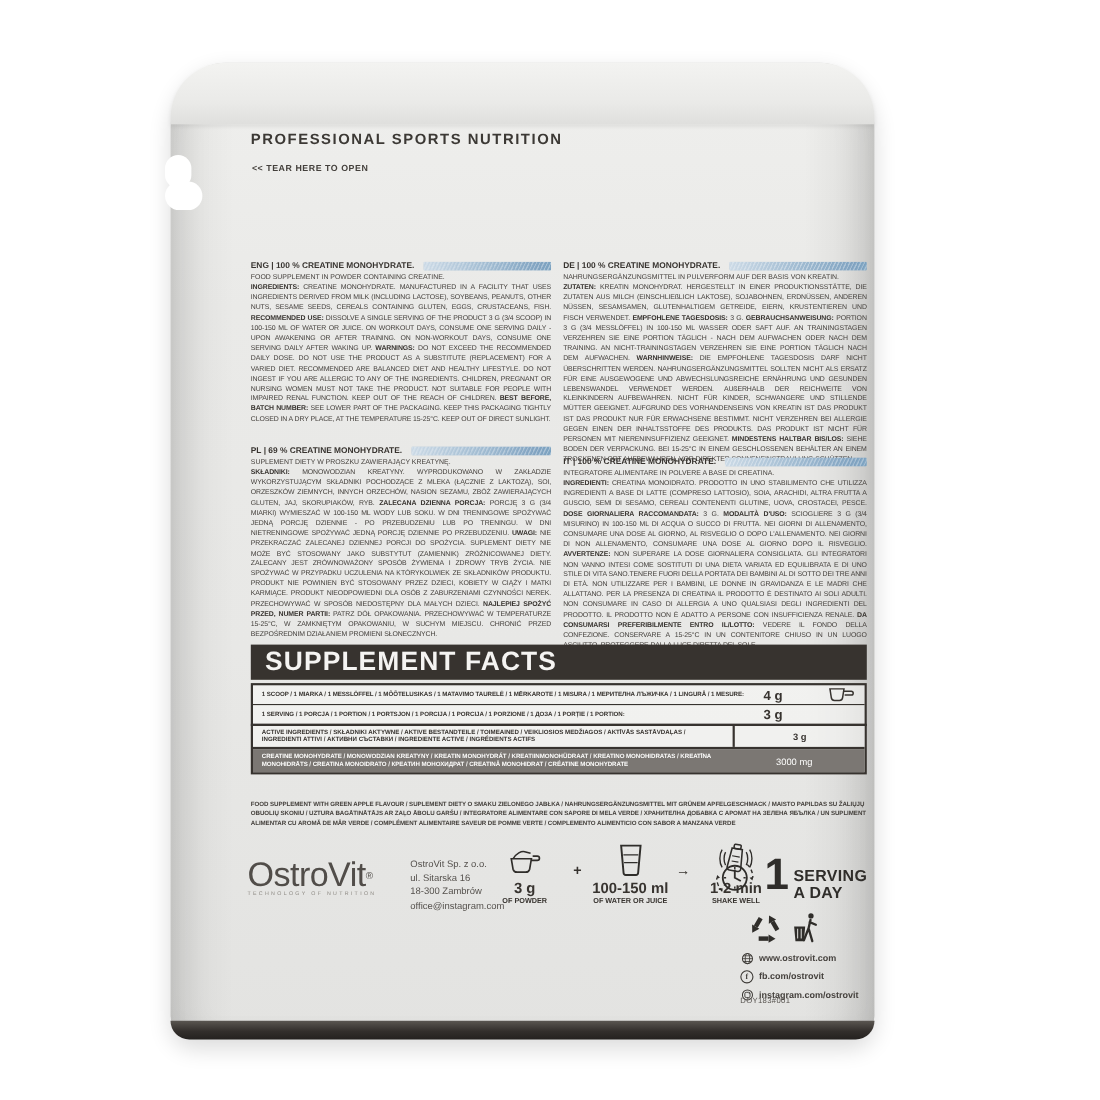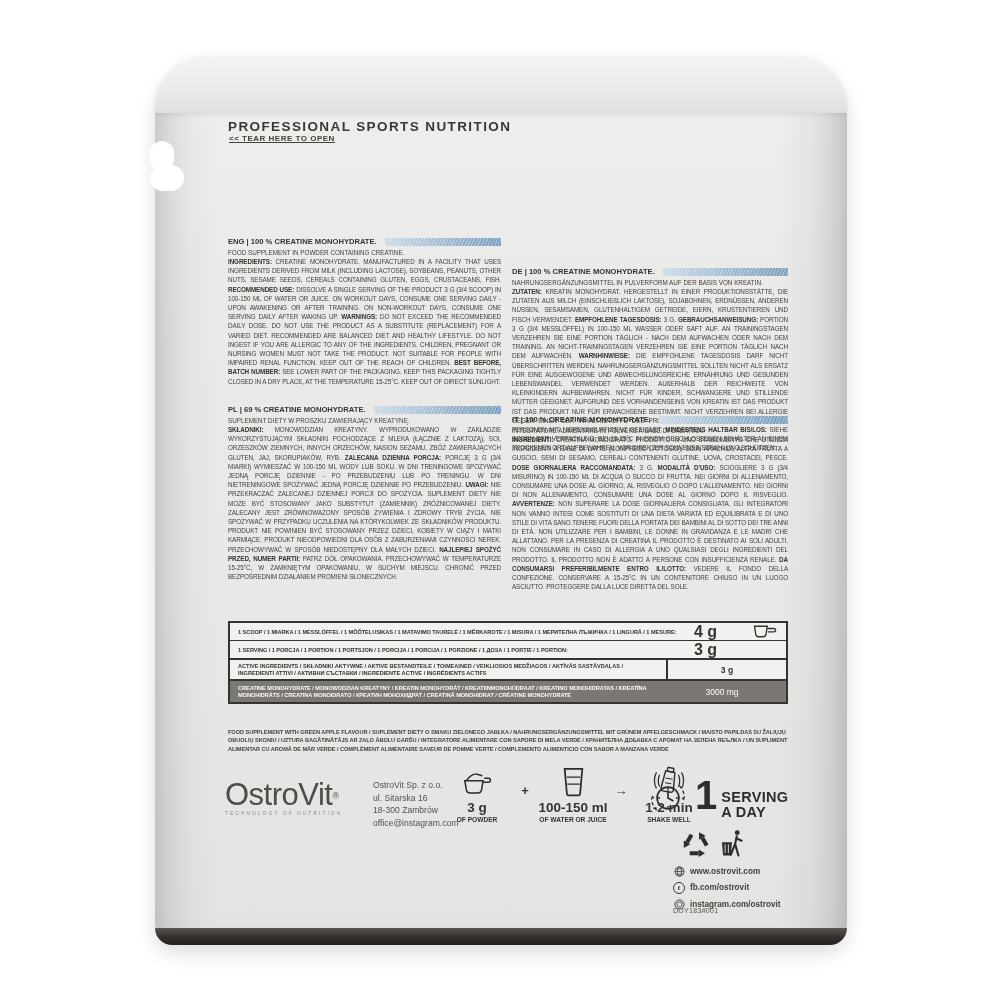--- a/index.html
+++ b/index.html
@@ -1,55 +1,55 @@
 <!DOCTYPE html>
 <html><head>
 <meta charset="utf-8">
 <style>
   html,body{margin:0;padding:0;}
   body{width:1000px;height:1000px;background:#ffffff;position:relative;overflow:hidden;
        font-family:"Liberation Sans", sans-serif;color:#3c3935;}
-  .package{position:absolute;left:155px;top:57px;width:692px;height:888px;
+  .package{position:absolute;left:155px;top:57px;width:640px;height:888px;
     background:linear-gradient(180deg,#efefed 0%,#eaeae8 25%,#e8e8e6 60%,#e3e3e1 100%);
     border-radius:50px 50px 22px 22px / 60px 60px 22px 22px;
     box-shadow:inset 14px 0 26px rgba(0,0,0,.08), inset -14px 0 26px rgba(0,0,0,.09),
                inset 0 16px 20px rgba(0,0,0,.04), 0 8px 20px rgba(0,0,0,.14);}
   .package::before{content:"";position:absolute;inset:0;border-radius:inherit;pointer-events:none;
     background:linear-gradient(90deg,rgba(0,0,0,.06),rgba(255,255,255,0) 9%,rgba(255,255,255,0) 90%,rgba(0,0,0,.08));}
   .seal{position:absolute;left:0;right:0;top:0;height:56px;border-radius:50px 50px 0 0;
     background:linear-gradient(180deg,#f3f3f1,#eaeae8 65%,#dfdfdd);box-shadow:0 2px 4px rgba(0,0,0,.07);}
   .notch1{position:absolute;left:-5px;top:84px;width:24px;height:30px;background:#fff;border-radius:12px;}
   .notch2{position:absolute;left:-5px;top:108px;width:34px;height:26px;background:#fff;border-radius:13px;}
   .bag-bottom{position:absolute;left:0;right:0;bottom:0;height:17px;border-radius:0 0 22px 22px;
     background:linear-gradient(180deg,#5a5651,#332f2c 55%,#24211f);}
 
   .brand-line{position:absolute;left:73px;top:62px;font-size:13.5px;font-weight:bold;
     letter-spacing:1.4px;color:#3c3935;}
-  .tear-line{position:absolute;left:74px;top:77px;font-size:8px;font-weight:bold;letter-spacing:.5px;color:#44403c;text-decoration:underline;}
+  .tear-line{position:absolute;left:74px;top:91px;font-size:8px;font-weight:bold;letter-spacing:.5px;color:#44403c;}
 
   .lang-block{position:absolute;}
   .lang-head{display:flex;align-items:center;margin-bottom:2px;}
   .lang-title{font-size:7.6px;font-weight:bold;white-space:nowrap;color:#37332f;}
   .blue-bar{flex:1;height:8px;margin-left:8px;border-radius:1px;
     background-image:repeating-linear-gradient(115deg,rgba(255,255,255,.38) 0 1px,rgba(255,255,255,0) 1px 3px),
       linear-gradient(100deg,#ccdae6 0%,#9cb8cf 55%,#7fa2c0 90%,#7ba2c0 100%);
     background-color:#8fb0ca;}
   .lang-sub{font-size:6.3px;line-height:9px;color:#45413d;}
   .lang-body{font-size:6.3px;line-height:9.2px;text-align:justify;color:#45413d;letter-spacing:-.1px;}
   .lang-body b{color:#37332f;}
 
   .facts-bar{position:absolute;left:73px;top:529px;width:560px;height:32px;background:#37332f;
     color:#f5f4f2;font-size:24px;font-weight:bold;letter-spacing:1px;line-height:32px;
     padding-left:13px;box-sizing:border-box;}
   .facts-table1{position:absolute;left:73px;top:564px;width:560px;box-sizing:border-box;
     border:2px solid #37332f;background:rgba(250,250,248,.55);}
   .frow{display:flex;align-items:center;height:17px;padding:0 8px;}
   .frow + .frow{border-top:1.5px solid #37332f;}
   .frow-label{flex:1;font-size:5.6px;font-weight:bold;letter-spacing:-.05px;color:#37332f;}
-  .fact-value{width:56px;font-size:16px;font-weight:bold;color:#37332f;white-space:nowrap;}
+  .fact-value{width:56px;font-size:12px;font-weight:bold;color:#37332f;white-space:nowrap;}
   .fact-icon{width:28px;display:flex;justify-content:flex-end;}
 
   .facts-table2{position:absolute;left:73px;top:601px;width:560px;box-sizing:border-box;
     border:2px solid #37332f;}
   .t2-head{display:flex;background:rgba(250,250,248,.55);border-bottom:2px solid #37332f;}
   .t2-head-label{flex:1;font-size:5.6px;font-weight:bold;line-height:7px;padding:2.5px 8px;color:#37332f;}
   .t2-head-value{width:118px;border-left:2px solid #37332f;display:flex;align-items:center;
     justify-content:center;font-size:8.5px;font-weight:bold;color:#37332f;}
   .t2-row{display:flex;align-items:center;background:#7b7773;color:#fdfdfc;padding:3.5px 8px;}
   .t2-row + .t2-row{border-top:1px solid rgba(255,255,255,.45);}
@@ -100,21 +100,21 @@
 
   <div class="lang-block" style="left:73px;top:180px;width:273px;">
     <div class="lang-head">
       <span class="lang-title">ENG | 100 % CREATINE MONOHYDRATE.</span>
       <span class="blue-bar"></span>
     </div>
     <div class="lang-sub">FOOD SUPPLEMENT IN POWDER CONTAINING CREATINE.</div>
     <div class="lang-body"><b>INGREDIENTS:</b> CREATINE MONOHYDRATE. MANUFACTURED IN A FACILITY THAT USES INGREDIENTS DERIVED FROM MILK (INCLUDING LACTOSE), SOYBEANS, PEANUTS, OTHER NUTS, SESAME SEEDS, CEREALS CONTAINING GLUTEN, EGGS, CRUSTACEANS, FISH. <b>RECOMMENDED USE:</b> DISSOLVE A SINGLE SERVING OF THE PRODUCT 3 G (3/4 SCOOP) IN 100-150 ML OF WATER OR JUICE. ON WORKOUT DAYS, CONSUME ONE SERVING DAILY - UPON AWAKENING OR AFTER TRAINING. ON NON-WORKOUT DAYS, CONSUME ONE SERVING DAILY AFTER WAKING UP. <b>WARNINGS:</b> DO NOT EXCEED THE RECOMMENDED DAILY DOSE. DO NOT USE THE PRODUCT AS A SUBSTITUTE (REPLACEMENT) FOR A VARIED DIET. RECOMMENDED ARE BALANCED DIET AND HEALTHY LIFESTYLE. DO NOT INGEST IF YOU ARE ALLERGIC TO ANY OF THE INGREDIENTS. CHILDREN, PREGNANT OR NURSING WOMEN MUST NOT TAKE THE PRODUCT. NOT SUITABLE FOR PEOPLE WITH IMPAIRED RENAL FUNCTION. KEEP OUT OF THE REACH OF CHILDREN. <b>BEST BEFORE, BATCH NUMBER:</b> SEE LOWER PART OF THE PACKAGING. KEEP THIS PACKAGING TIGHTLY CLOSED IN A DRY PLACE, AT THE TEMPERATURE 15-25°C. KEEP OUT OF DIRECT SUNLIGHT.</div>
   </div>
 
-  <div class="lang-block" style="left:357px;top:180px;width:276px;margin-top:30px;">
+  <div class="lang-block" style="left:357px;top:180px;width:276px;">
     <div class="lang-head">
       <span class="lang-title">DE | 100 % CREATINE MONOHYDRATE.</span>
       <span class="blue-bar"></span>
     </div>
     <div class="lang-sub">NAHRUNGSERGÄNZUNGSMITTEL IN PULVERFORM AUF DER BASIS VON KREATIN.</div>
     <div class="lang-body"><b>ZUTATEN:</b> KREATIN MONOHYDRAT. HERGESTELLT IN EINER PRODUKTIONSSTÄTTE, DIE ZUTATEN AUS MILCH (EINSCHLIEßLICH LAKTOSE), SOJABOHNEN, ERDNÜSSEN, ANDEREN NÜSSEN, SESAMSAMEN, GLUTENHALTIGEM GETREIDE, EIERN, KRUSTENTIEREN UND FISCH VERWENDET. <b>EMPFOHLENE TAGESDOSIS:</b> 3 G. <b>GEBRAUCHSANWEISUNG:</b> PORTION 3 G (3/4 MESSLÖFFEL) IN 100-150 ML WASSER ODER SAFT AUF. AN TRAININGSTAGEN VERZEHREN SIE EINE PORTION TÄGLICH - NACH DEM AUFWACHEN ODER NACH DEM TRAINING. AN NICHT-TRAININGSTAGEN VERZEHREN SIE EINE PORTION TÄGLICH NACH DEM AUFWACHEN. <b>WARNHINWEISE:</b> DIE EMPFOHLENE TAGESDOSIS DARF NICHT ÜBERSCHRITTEN WERDEN. NAHRUNGSERGÄNZUNGSMITTEL SOLLTEN NICHT ALS ERSATZ FÜR EINE AUSGEWOGENE UND ABWECHSLUNGSREICHE ERNÄHRUNG UND GESUNDEN LEBENSWANDEL VERWENDET WERDEN. AUßERHALB DER REICHWEITE VON KLEINKINDERN AUFBEWAHREN. NICHT FÜR KINDER, SCHWANGERE UND STILLENDE MÜTTER GEEIGNET. AUFGRUND DES VORHANDENSEINS VON KREATIN IST DAS PRODUKT IST DAS PRODUKT NUR FÜR ERWACHSENE BESTIMMT. NICHT VERZEHREN BEI ALLERGIE GEGEN EINEN DER INHALTSSTOFFE DES PRODUKTS. DAS PRODUKT IST NICHT FÜR PERSONEN MIT NIERENINSUFFIZIENZ GEEIGNET. <b>MINDESTENS HALTBAR BIS/LOS:</b> SIEHE BODEN DER VERPACKUNG. BEI 15-25°C IN EINEM GESCHLOSSENEN BEHÄLTER AN EINEM TROCKENEN ORT AUFBEWAHREN. VOR DIREKTER SONNENEINSTRAHLUNG SCHÜTZEN.</div>
   </div>
 
   <div class="lang-block" style="left:73px;top:348px;width:273px;">
     <div class="lang-head">
@@ -127,20 +127,21 @@
 
   <div class="lang-block" style="left:357px;top:358px;width:276px;">
     <div class="lang-head">
       <span class="lang-title">IT | 100 % CREATINE MONOHYDRATE.</span>
       <span class="blue-bar"></span>
     </div>
     <div class="lang-sub">INTEGRATORE ALIMENTARE IN POLVERE A BASE DI CREATINA.</div>
     <div class="lang-body"><b>INGREDIENTI:</b> CREATINA MONOIDRATO. PRODOTTO IN UNO STABILIMENTO CHE UTILIZZA INGREDIENTI A BASE DI LATTE (COMPRESO LATTOSIO), SOIA, ARACHIDI, ALTRA FRUTTA A GUSCIO, SEMI DI SESAMO, CEREALI CONTENENTI GLUTINE, UOVA, CROSTACEI, PESCE. <b>DOSE GIORNALIERA RACCOMANDATA:</b> 3 G. <b>MODALITÀ D'USO:</b> SCIOGLIERE 3 G (3/4 MISURINO) IN 100-150 ML DI ACQUA O SUCCO DI FRUTTA. NEI GIORNI DI ALLENAMENTO, CONSUMARE UNA DOSE AL GIORNO, AL RISVEGLIO O DOPO L'ALLENAMENTO. NEI GIORNI DI NON ALLENAMENTO, CONSUMARE UNA DOSE AL GIORNO DOPO IL RISVEGLIO. <b>AVVERTENZE:</b> NON SUPERARE LA DOSE GIORNALIERA CONSIGLIATA. GLI INTEGRATORI NON VANNO INTESI COME SOSTITUTI DI UNA DIETA VARIATA ED EQUILIBRATA E DI UNO STILE DI VITA SANO.TENERE FUORI DELLA PORTATA DEI BAMBINI AL DI SOTTO DEI TRE ANNI DI ETÀ. NON UTILIZZARE PER I BAMBINI, LE DONNE IN GRAVIDANZA E LE MADRI CHE ALLATTANO. PER LA PRESENZA DI CREATINA IL PRODOTTO È DESTINATO AI SOLI ADULTI. NON CONSUMARE IN CASO DI ALLERGIA A UNO QUALSIASI DEGLI INGREDIENTI DEL PRODOTTO. IL PRODOTTO NON È ADATTO A PERSONE CON INSUFFICIENZA RENALE. <b>DA CONSUMARSI PREFERIBILMENTE ENTRO IL/LOTTO:</b> VEDERE IL FONDO DELLA CONFEZIONE. CONSERVARE A 15-25°C IN UN CONTENITORE CHIUSO IN UN LUOGO ASCIUTTO. PROTEGGERE DALLA LUCE DIRETTA DEL SOLE.</div>
   </div>
 
+  <div class="facts-bar">SUPPLEMENT FACTS</div>
 
   <div class="facts-table1">
     <div class="frow">
       <span class="frow-label">1 SCOOP / 1 MIARKA / 1 MESSLÖFFEL / 1 MÕÕTELUSIKAS / 1 MATAVIMO TAURELĖ / 1 MĒRKAROTE / 1 MISURA / 1 МЕРИТЕЛНА ЛЪЖИЧКА / 1 LINGURĂ / 1 MESURE:</span>
       <span class="fact-value">4 g</span>
       <span class="fact-icon">
         <svg width="26" height="15" viewBox="0 0 34 20">
             <path d="M3 3h17l-1.6 10.3A4 4 0 0 1 14.5 17h-6a4 4 0 0 1-3.9-3.7L3 3z" fill="none" stroke="#37332f" stroke-width="1.8"></path>
             <path d="M20 6h9a2.2 2.2 0 0 1 0 4.4h-8.2" fill="none" stroke="#37332f" stroke-width="1.8"></path>
           </svg>

